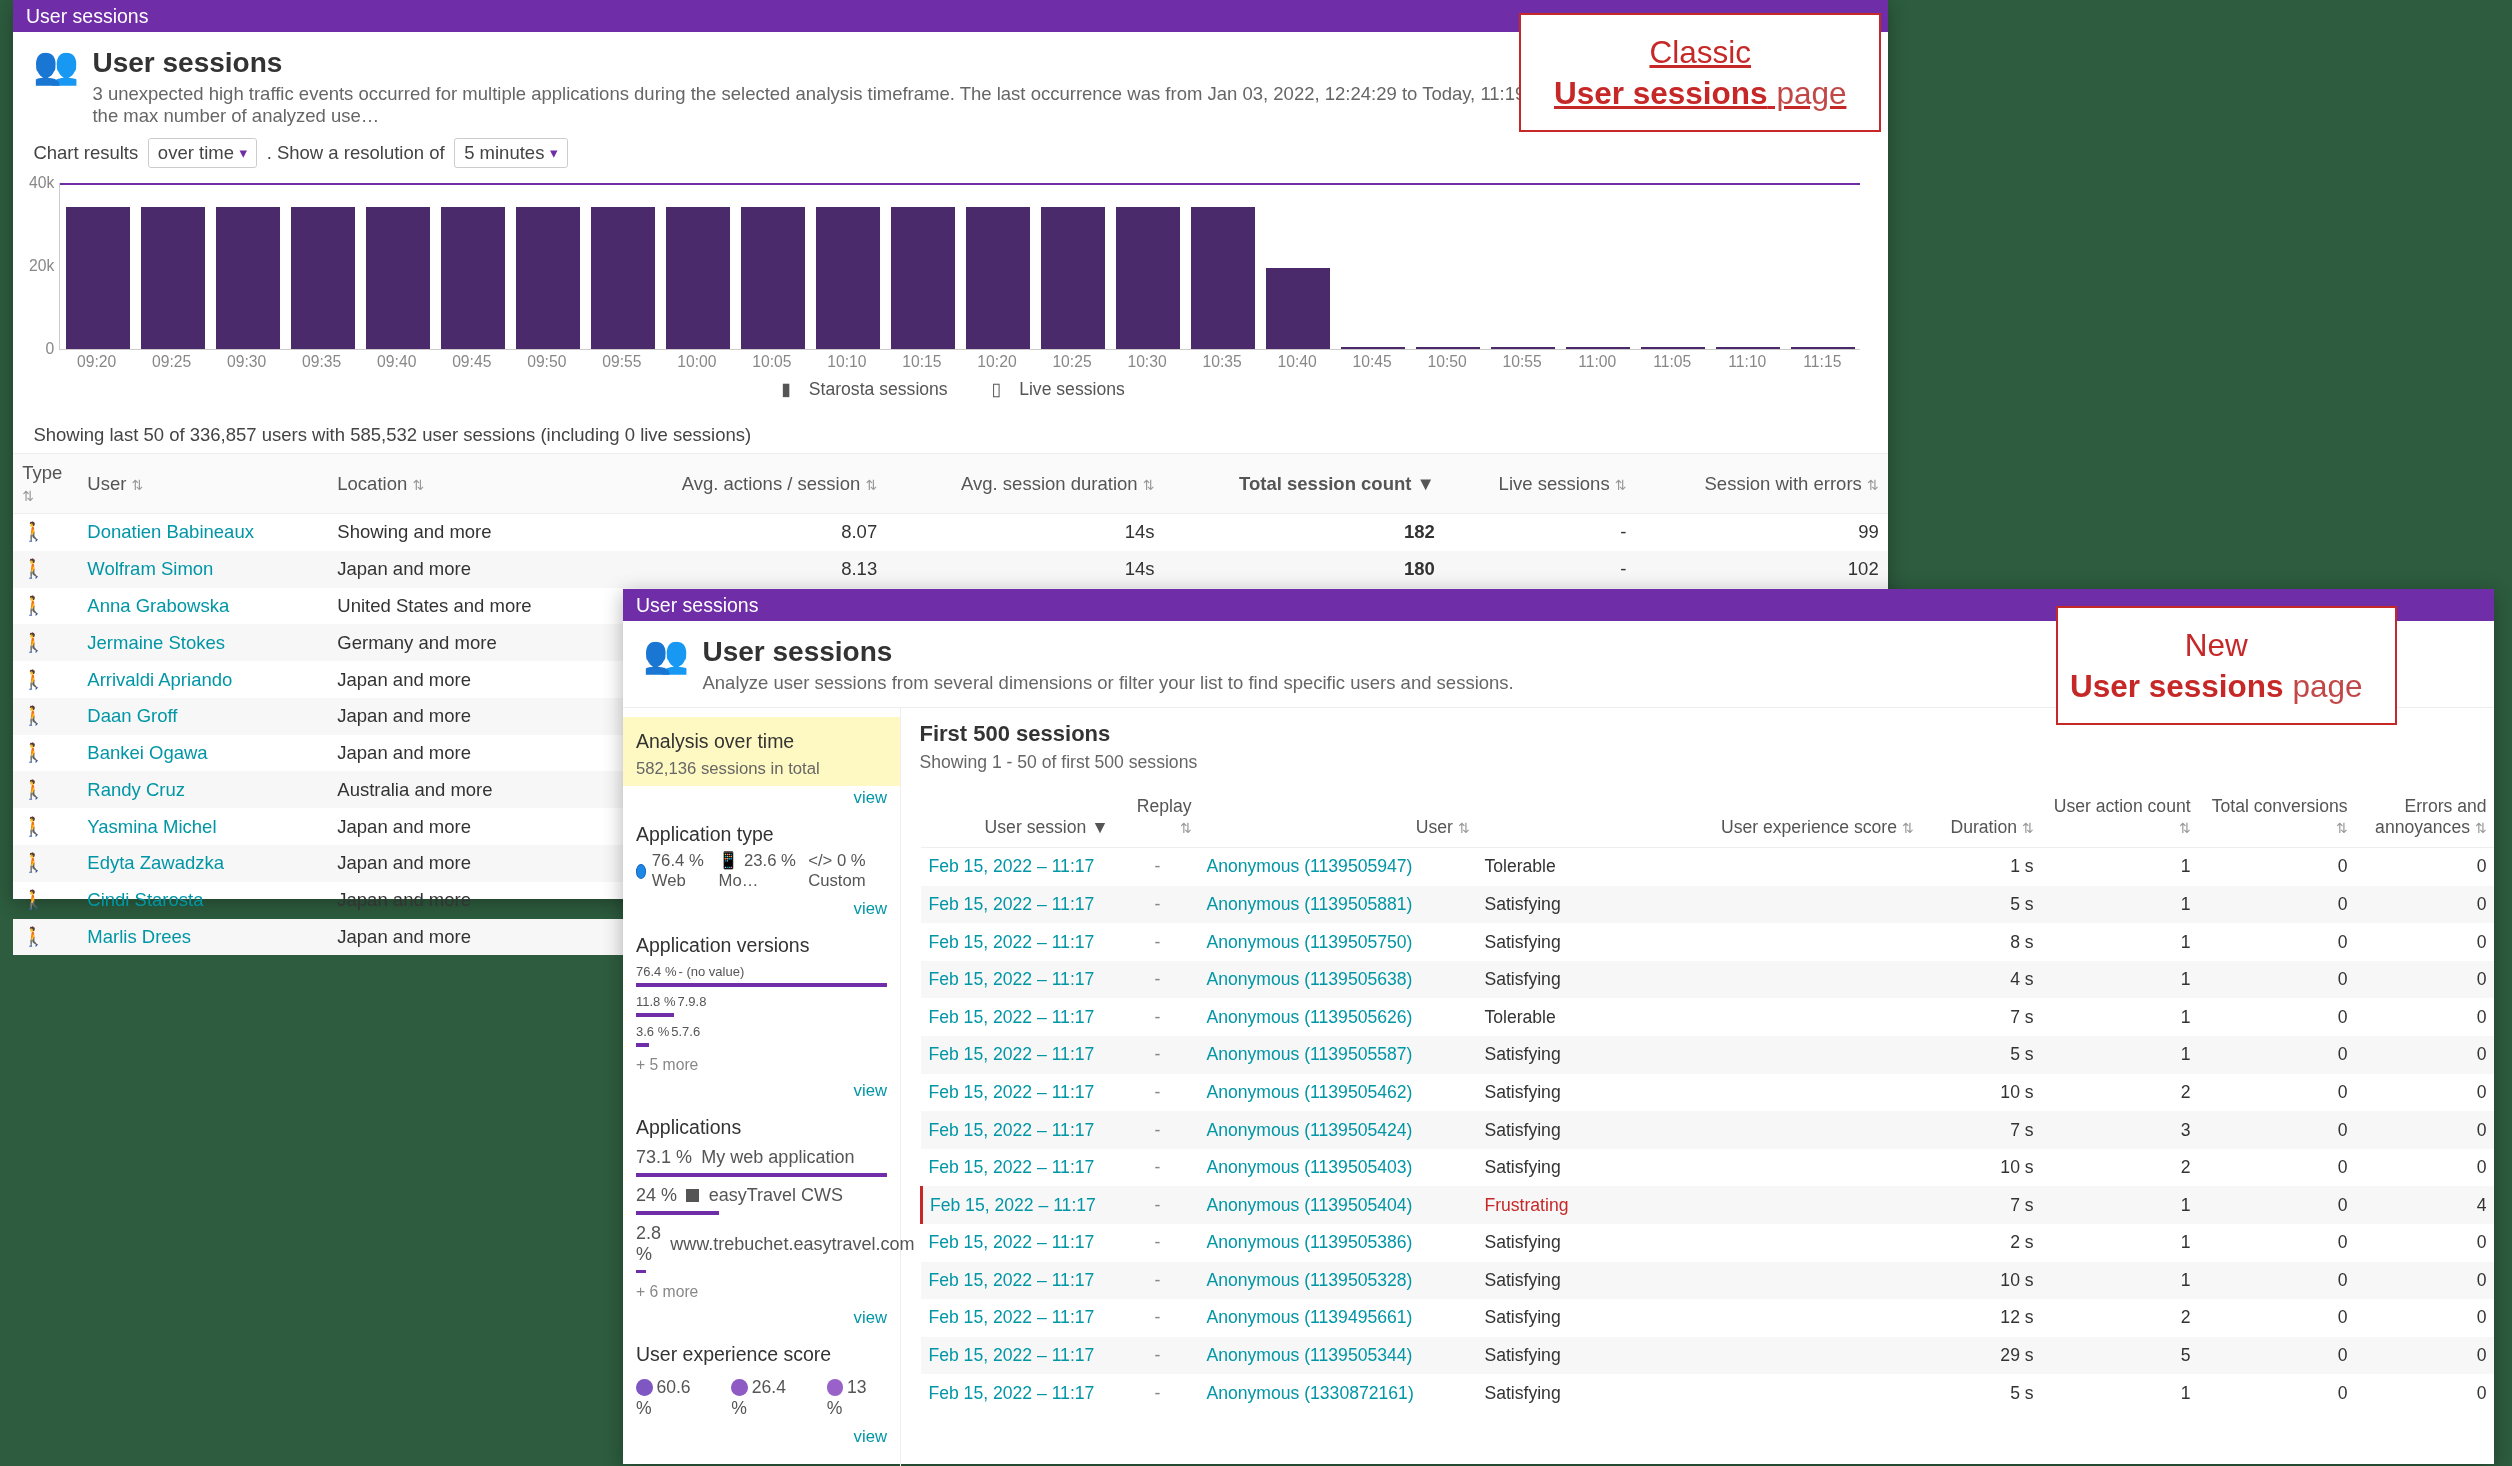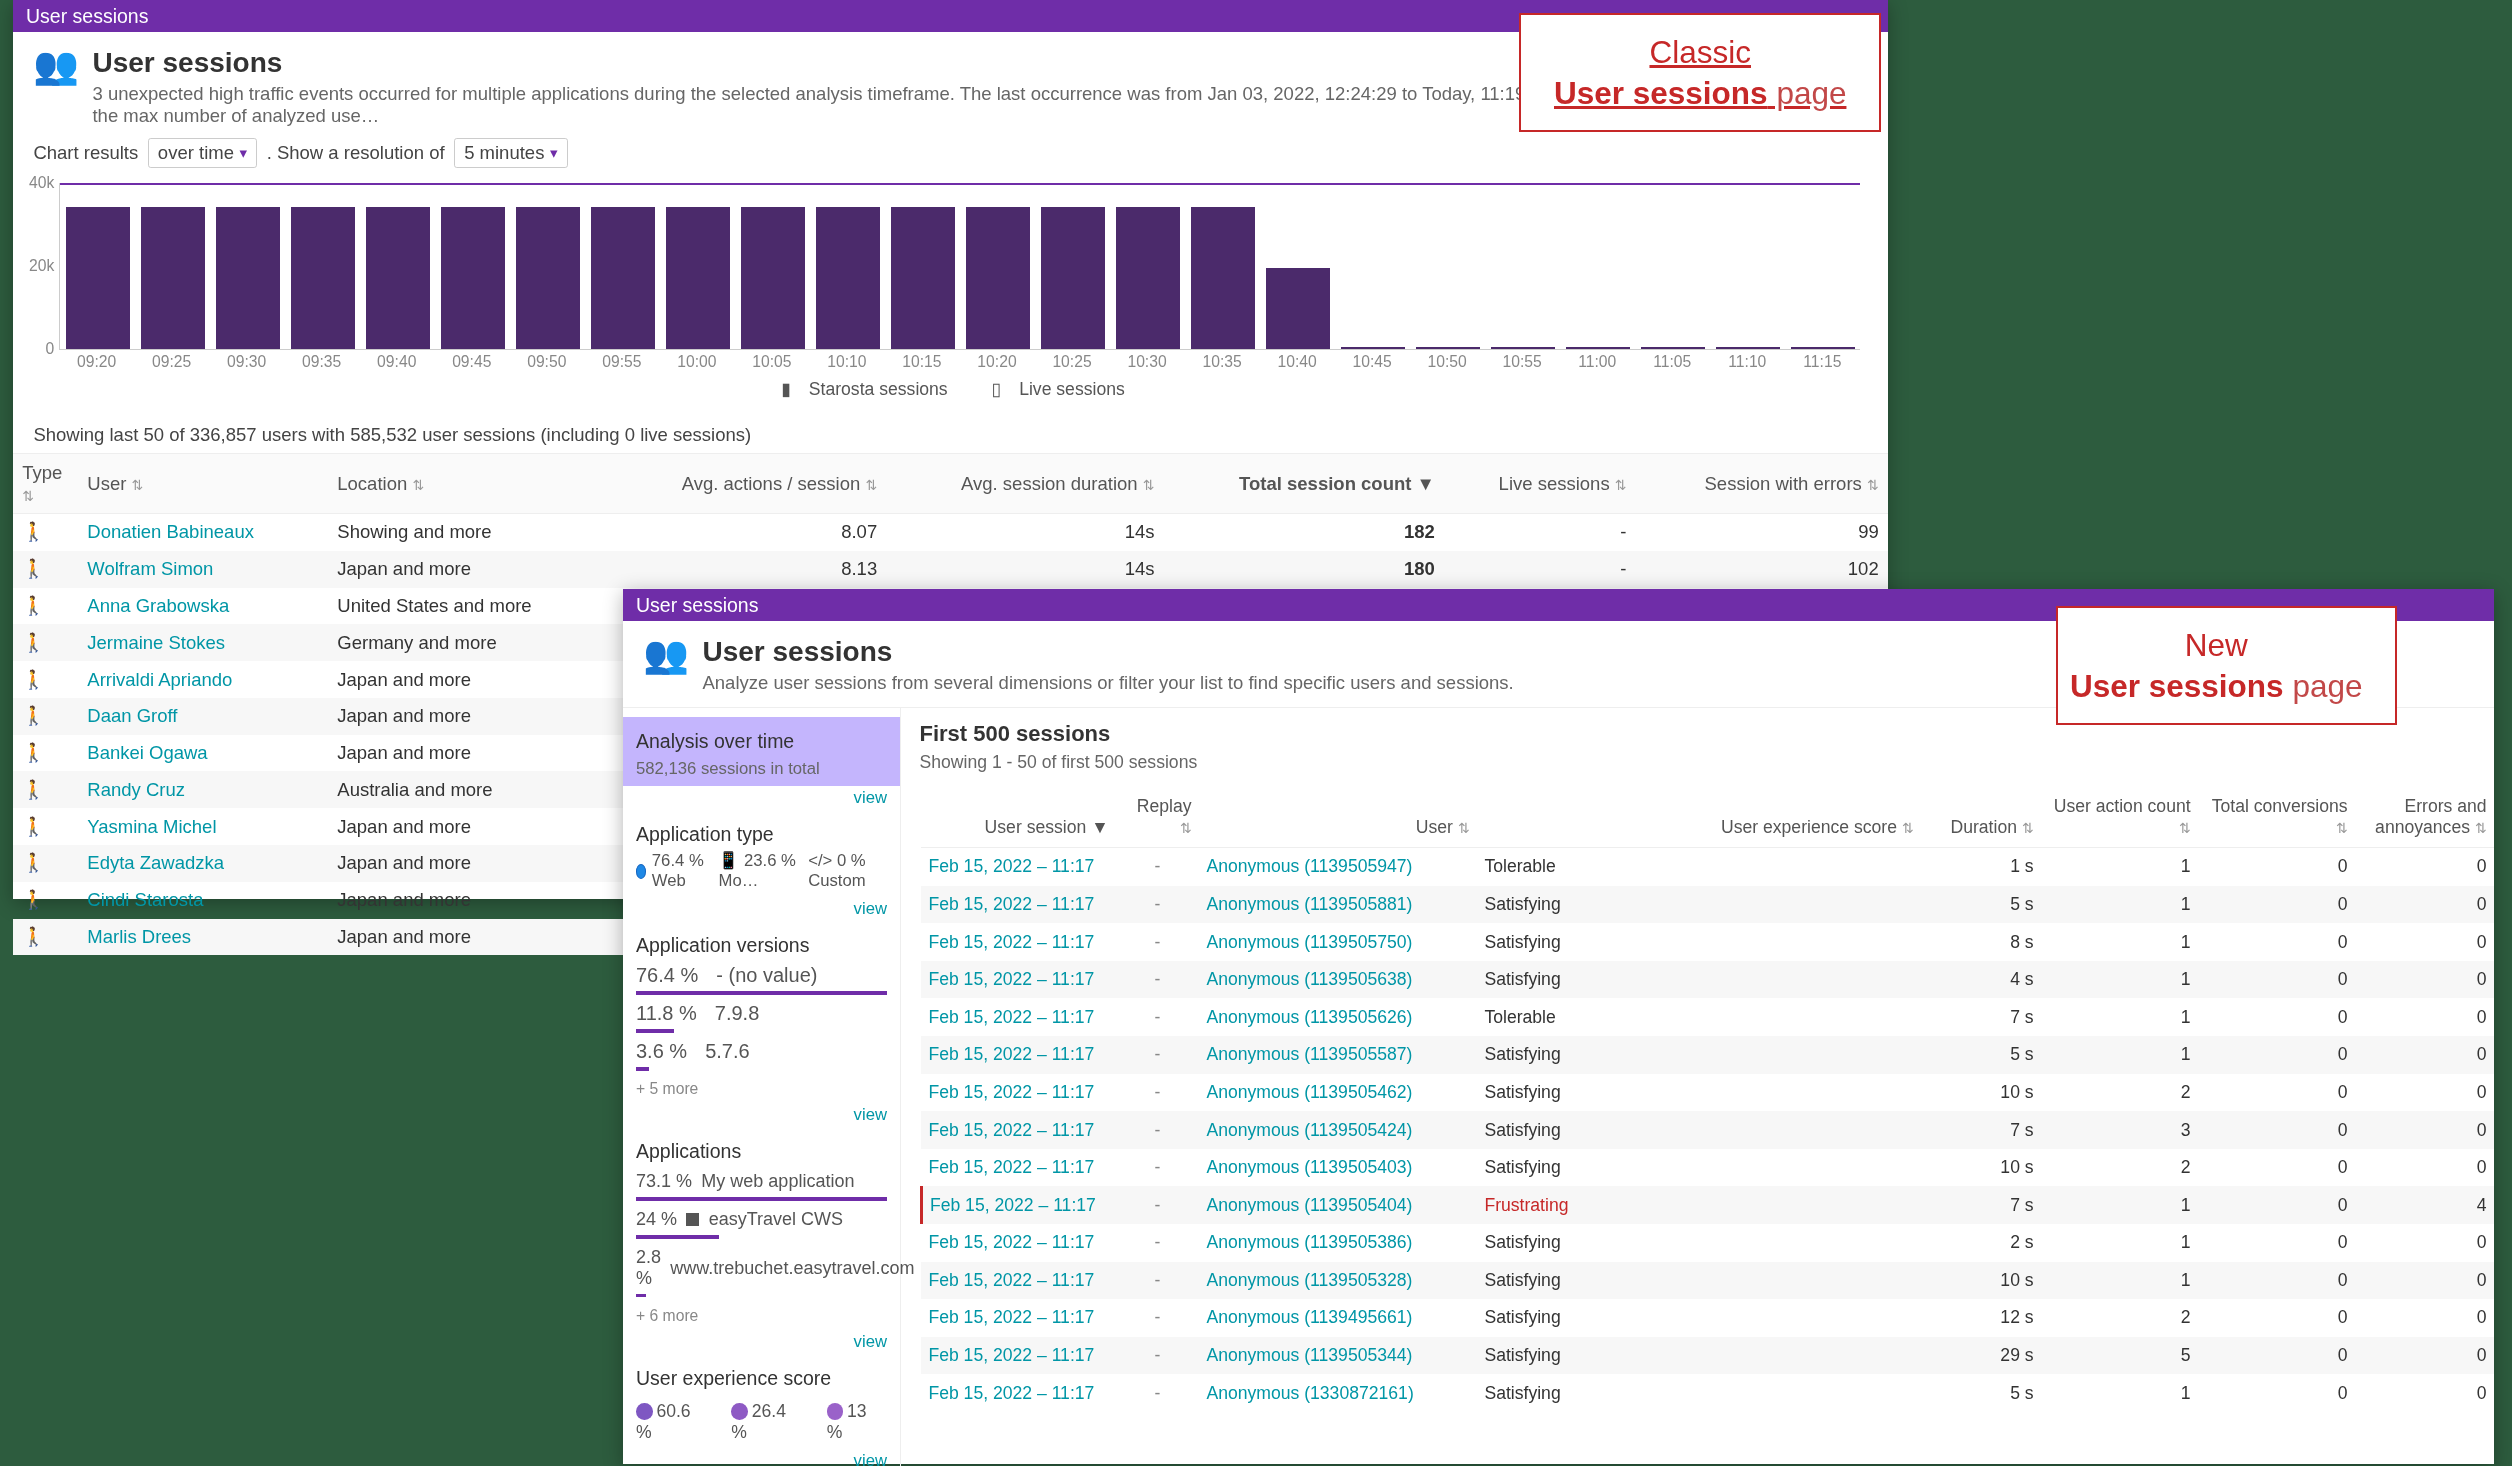--- a/index.html
+++ b/index.html
@@ -87,27 +87,27 @@
   }
   .annot .bold { font-weight:700; }
   .annot .light { color:#c24848; font-weight:400; }
 
   
   .new-body { display:flex; height: calc(100% - 83px); }
   .sidebar { width: 278px; border-right:0.9px solid #eee; padding: 9.3px 0; font-size:17.6px; }
   .side-block { padding: 7.4px 13px 5.6px; }
   .side-head { font-size:19.5px; font-weight:500; color:#333; margin-bottom:5.6px; }
   .side-sub { color:#666; font-size:16.7px; }
-  .side-block.analysis { background:#c4b5fd; padding-top:13px; padding-bottom:7.4px; }
+  .side-block.analysis { background:#fef9c3; padding-top:13px; padding-bottom:7.4px; }
   .viewlink { text-align:right; color:#0096a6; font-size:16.7px; padding:1.9px 13px 7.4px; }
   .type-row { display:flex; align-items:center; gap:9.3px; color:#555; font-size:16.7px; }
   .type-chip { display:inline-flex; align-items:center; gap:5.6px; }
   .dot { width:15px; height:15px; border-radius:50%; display:inline-block; }
   .dot.blue { background:#1e88e5; border:1.9px solid #1565c0; }
-  .ver-row { display:flex; gap:18px; align-items:center; font-size:20px; color:#555; padding:1.9px 0; }
+  .ver-row { display:flex; gap:2px; align-items:center; font-size:13px; color:#555; padding:1.9px 0; }
   .ver-bar { height:3.7px; background:#6f2da8; margin:1.9px 0 5.6px 0; }
   .more { color:#888; font-size:15.7px; padding-top:3.7px; }
   .app-row { display:flex; align-items:center; gap:9.3px; font-size:18px; color:#555; padding:2.8px 0; }
   .sq { width:13px; height:13px; background:#555; display:inline-block; }
   .uxs-row { display:flex; gap:20.4px; align-items:center; font-size:17.6px; color:#555; padding-top:5.6px; }
   .face { width:16.7px; height:16.7px; border-radius:50%; display:inline-block; vertical-align:-2.8px; margin-right:3.7px; }
   .face.g { background:#7e57c2; }
   .face.y { background:#8e5ac4; }
   .face.r { background:#9a62c9; }
 

